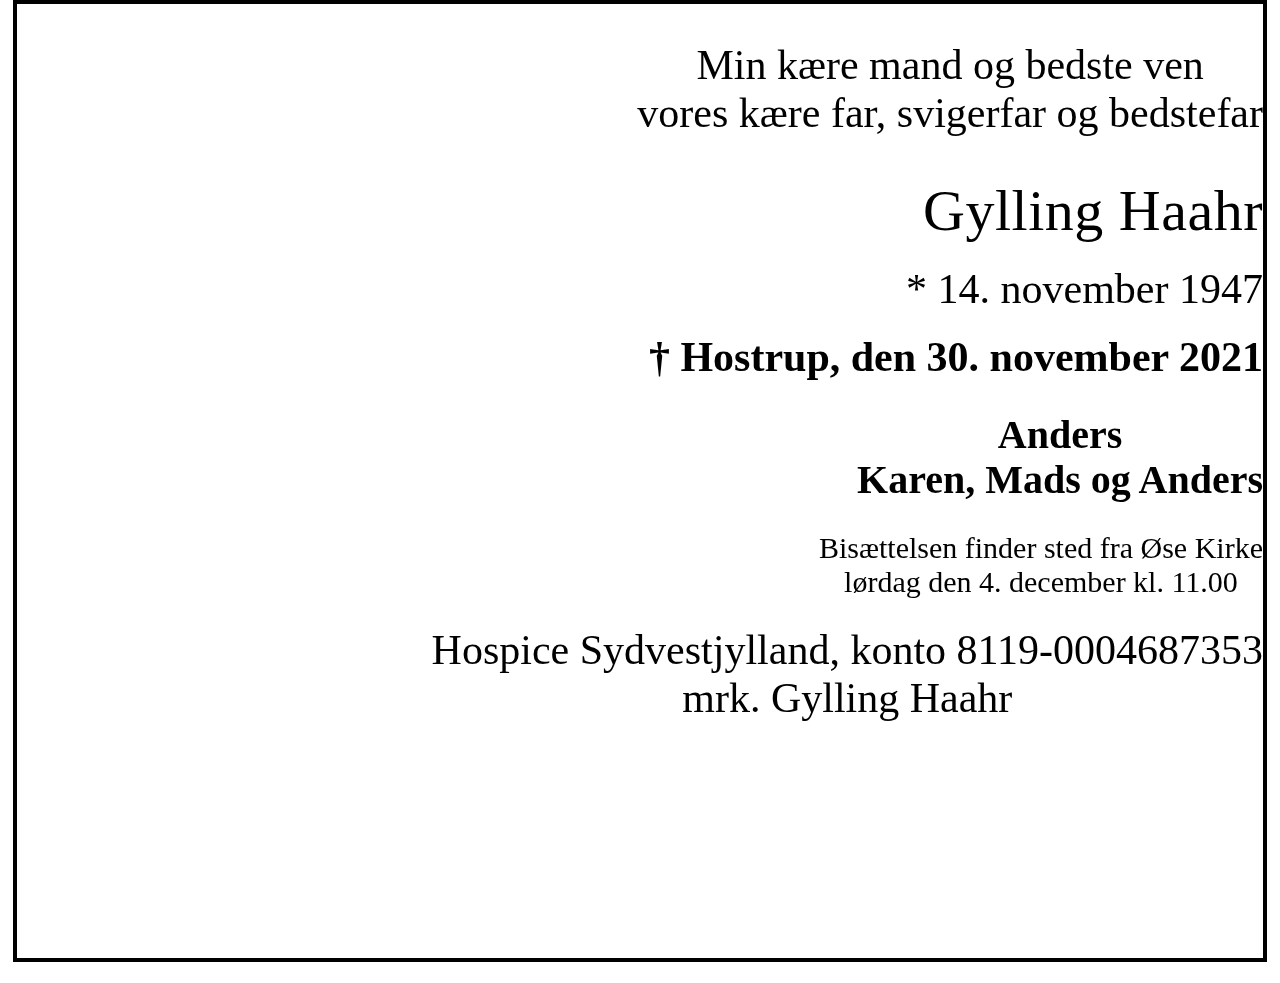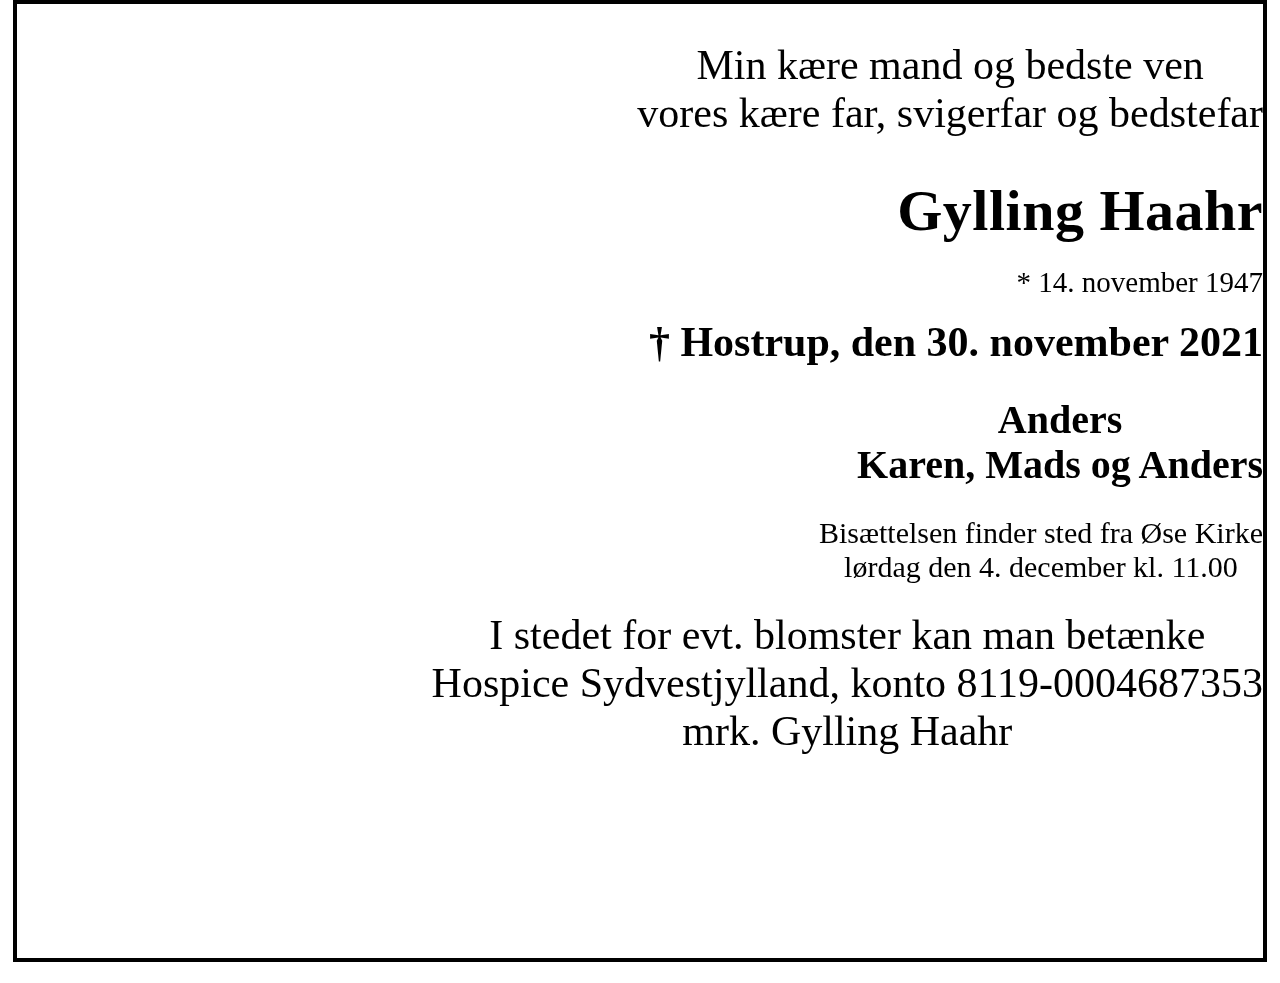--- a/index.html
+++ b/index.html
@@ -33,26 +33,26 @@
     white-space: nowrap;
   }
   .intro {
     font-size: 42px;
   }
   .intro-block {
     margin-bottom: 22px;
   }
   .name {
     font-size: 58px;
-    font-weight: bold;
+    font-weight: normal;
     letter-spacing: 0.5px;
     margin: 18px 0 22px 0;
   }
   .dates {
-    font-size: 29px;
+    font-size: 42px;
     margin-bottom: 20px;
   }
   .death {
     font-size: 42px;
     margin-bottom: 30px;
     font-weight: bold;
   }
   .survivors {
     font-size: 40px;
     font-weight: bold;
@@ -89,18 +89,17 @@
     <div class="line">Anders</div>
     <div class="line">Karen, Mads og Anders</div>
   </div>
 
   <div class="ceremony">
     <div class="line">Bisættelsen finder sted fra Øse Kirke</div>
     <div class="line">lørdag den 4. december kl. 11.00</div>
   </div>
 
   <div class="donation">
-    <div class="line">I stedet for evt. blomster kan man betænke</div>
     <div class="line">Hospice Sydvestjylland, konto 8119-0004687353</div>
     <div class="line">mrk. Gylling Haahr</div>
   </div>
 
 </div>
 
 </body></html>

